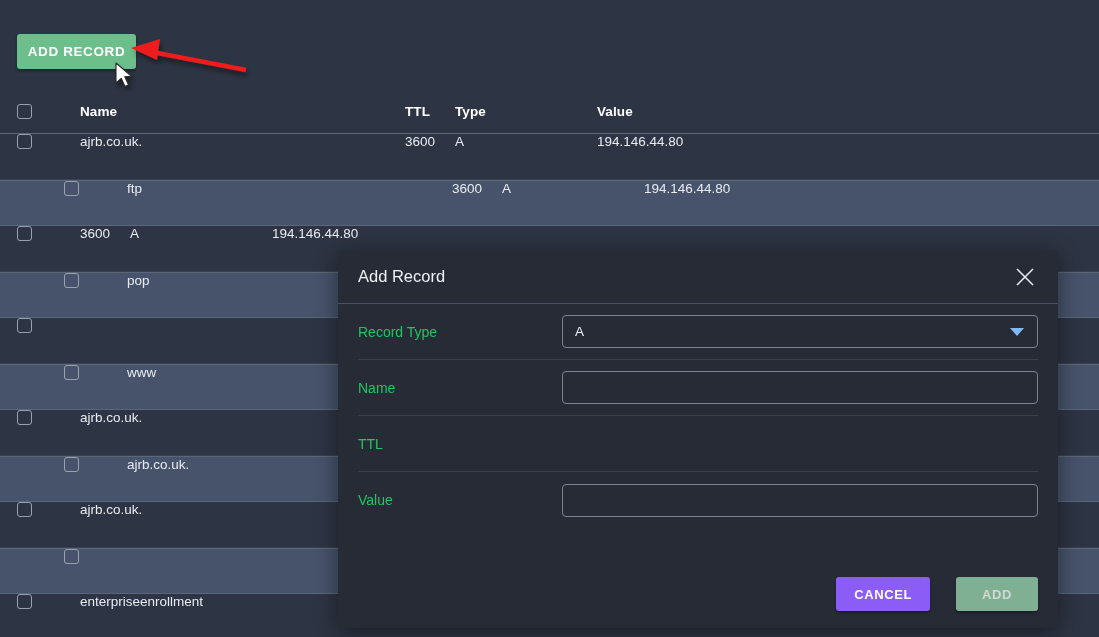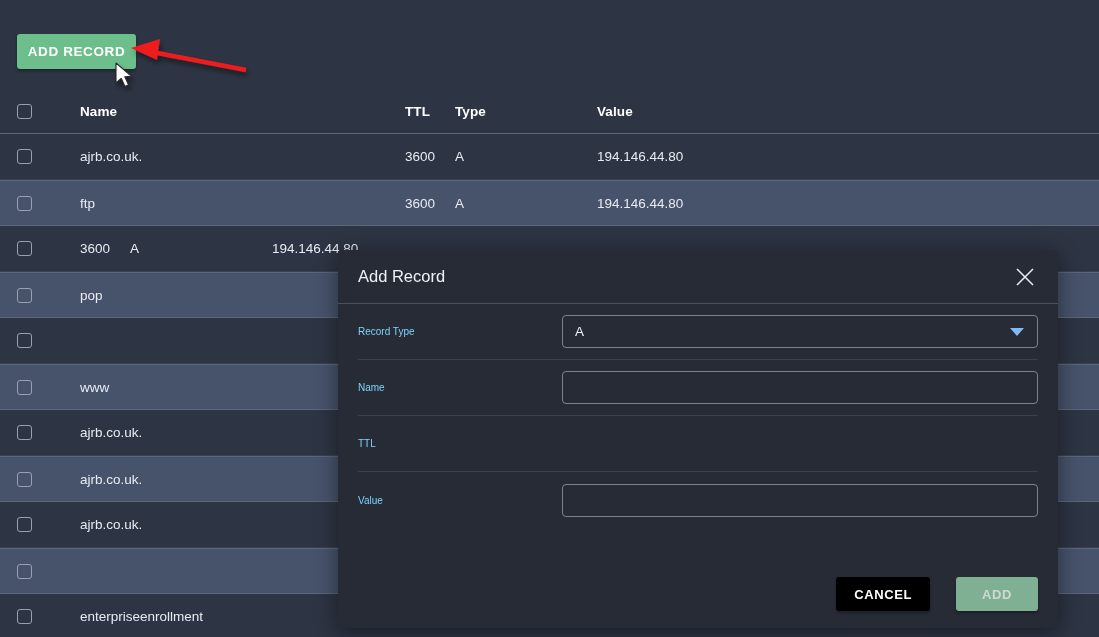--- a/index.html
+++ b/index.html
@@ -61,29 +61,29 @@
 
   .table-head .col {
     font-size: 13.5px;
     font-weight: bold;
     color: #ffffff;
     letter-spacing: 0.1px;
   }
 
   .row {
     display: flex;
-    align-items: center;
     height: 46px;
     background: #2d3443;
     border-bottom: 1px solid #39414f;
   }
   .row.alt {
     background: #47536b;
     border-top: 1px solid #5b6678;
     border-bottom: 1px solid #5b6678;
+    padding-left: 47px;
   }
 
   .row .col {
     font-size: 13.5px;
     color: #e8ecf2;
   }
 
   .col-check { width: 80px; flex: 0 0 80px; padding-left: 17px; }
   .col-name  { width: 325px; flex: 0 0 325px; }
   .col-ttl   { width: 50px;  flex: 0 0 50px; }
@@ -158,22 +158,22 @@
     display: flex;
     align-items: center;
     height: 56px;
     border-bottom: 1px solid #3c414e;
   }
   .form-row:last-of-type { border-bottom: none; }
 
   .form-label {
     width: 204px;
     flex: 0 0 204px;
-    font-size: 10px;
-    color: #7dd3fc;
+    font-size: 14px;
+    color: #22c55e;
   }
 
   .form-control {
     flex: 1 1 auto;
     height: 33px;
     background: transparent;
     border: 1px solid #7b8393;
     border-radius: 4px;
     color: #eef1f6;
     font-size: 13.5px;
@@ -215,21 +215,21 @@
     border: none;
     border-radius: 3px;
     font-size: 13px;
     font-weight: bold;
     letter-spacing: 0.6px;
     font-family: "Liberation Sans", sans-serif;
     cursor: pointer;
     padding: 0 18px;
     box-shadow: 0 2px 3px rgba(0,0,0,0.3);
   }
-  .btn-cancel { background: #000000; color: #ffffff; }
+  .btn-cancel { background: #8b5cf6; color: #ffffff; }
   .btn-add    { background: #7fb094; color: #cfd8d2; margin-left: 14px; }
 
   
   .annotation {
     position: absolute;
     left: 0; top: 0;
     width: 1099px; height: 637px;
     pointer-events: none;
   }
   .cursor-pointer-icon {

